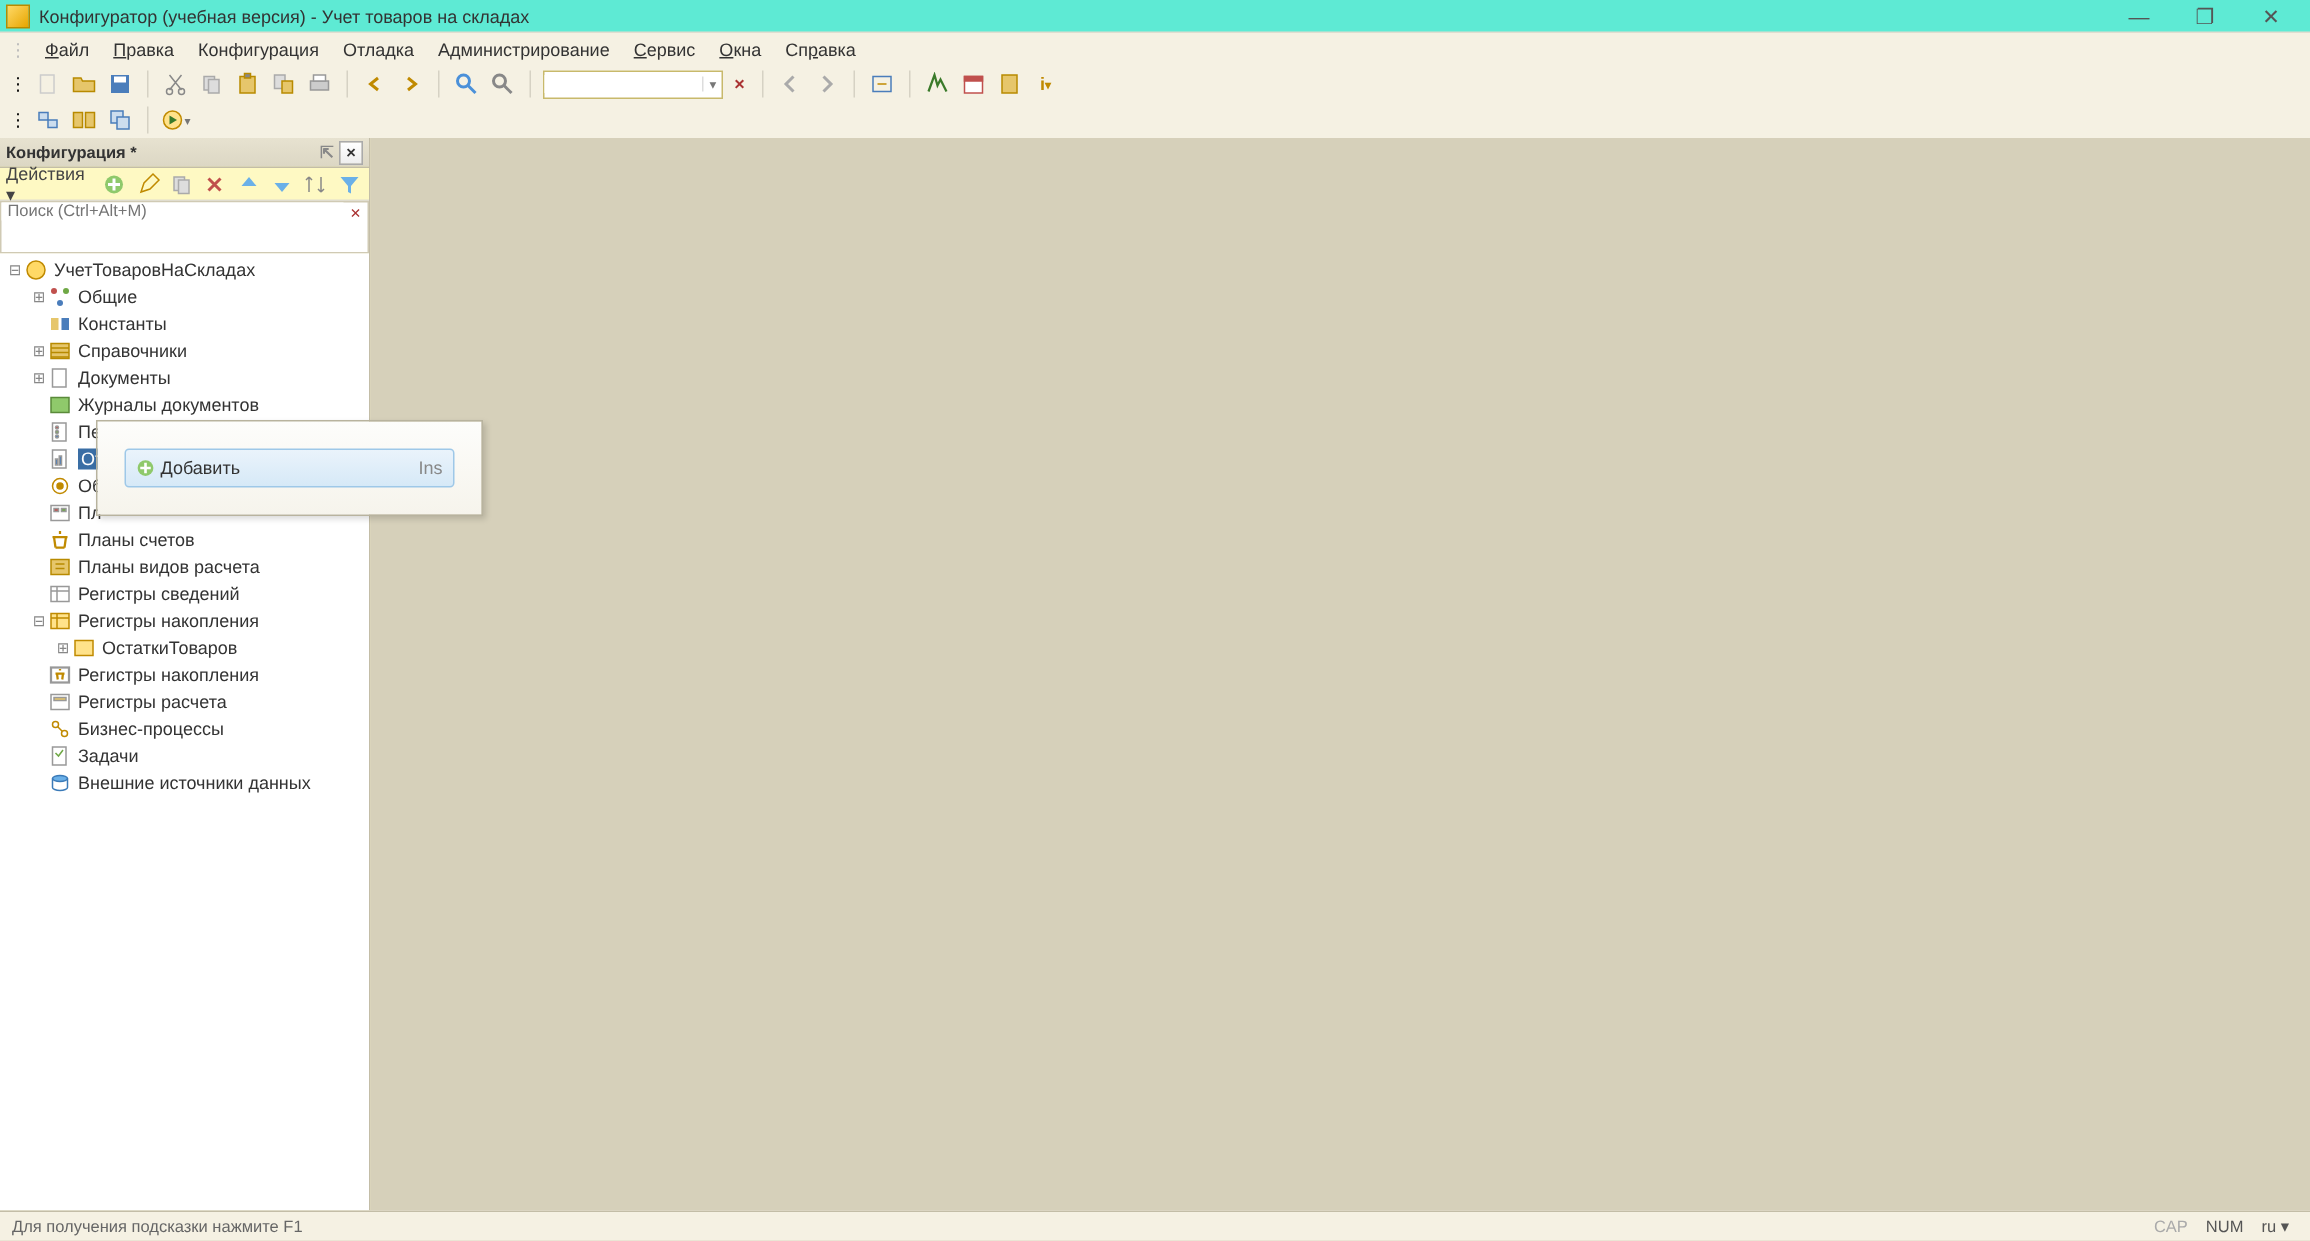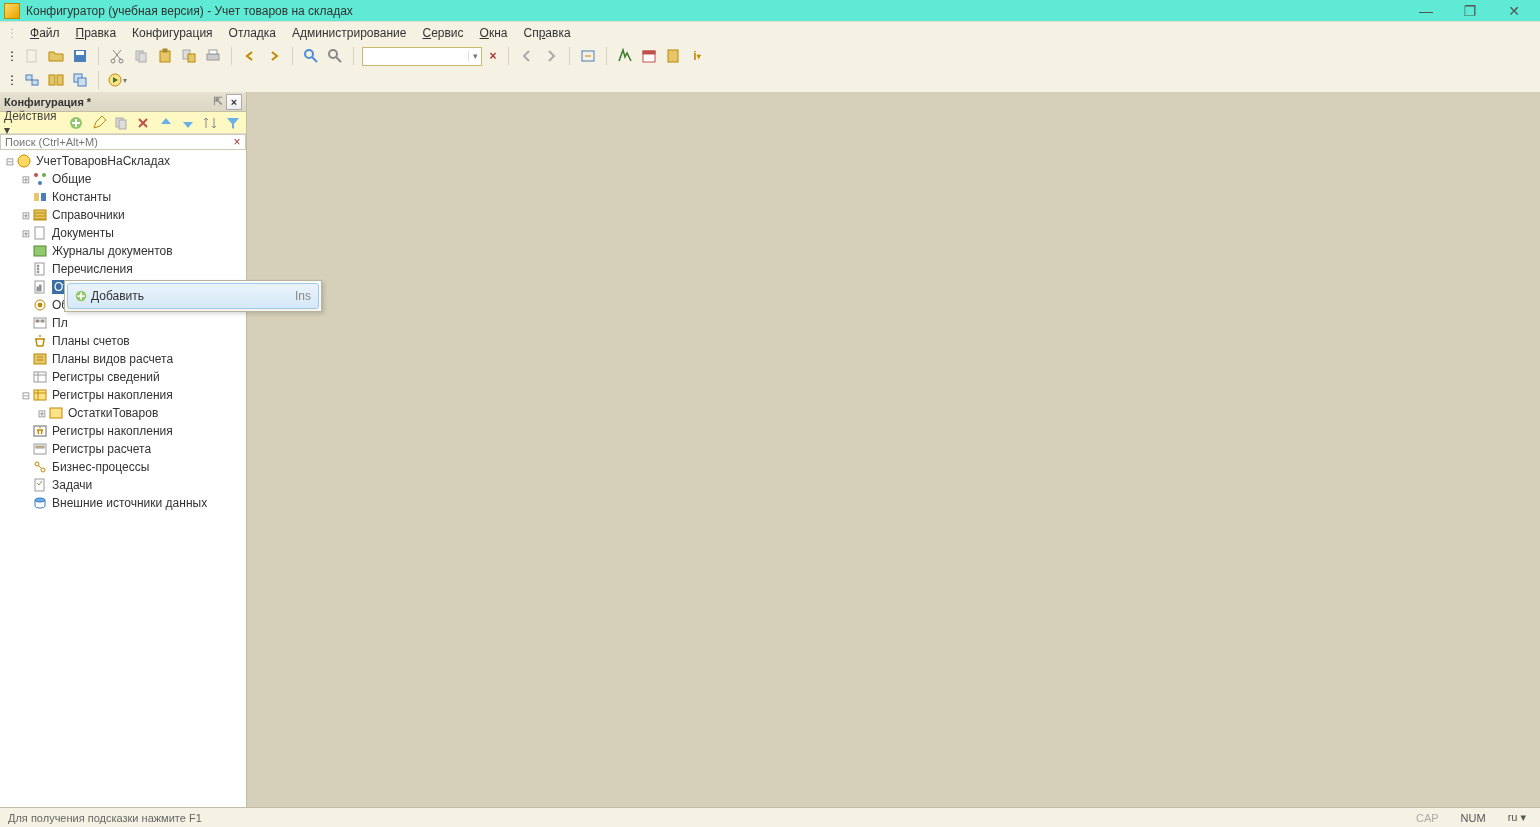--- a/index.html
+++ b/index.html
@@ -115,22 +115,22 @@
 .panel-toolbar {
   height: 22px;
   display: flex; align-items: center;
   padding: 0 4px;
   gap: 4px;
   border-bottom: 1px solid #e0ddd0;
 }
 .panel-toolbar .label { color:#444; padding-right:2px; }
 
 .panel-search {
-  height: 16px;
-  display:flex; align-items:center;
+  height: 35px;
+  display:flex; align-items:flex-start;
   border:1px solid #d0cab4;
   background:#fff;
   margin: 0;
 }
 .panel-search input {
   flex:1; border:none; outline:none; font-size:11px; padding:0 4px;
   color:#bbb;
 }
 .panel-search .ps-x {
   width:16px; text-align:center; color:#a33;
@@ -176,21 +176,21 @@
 
 
 .context-menu {
   position: absolute;
   left: 64px;
   top: 280px;
   width: 258px;
   background: linear-gradient(#fdfdfb,#f6f4ec);
   border: 1px solid #b8b39e;
   box-shadow: 2px 2px 4px rgba(0,0,0,0.15);
-  padding: 2px;
+  padding: 18px;
   z-index: 100;
 }
 .ctx-item {
   display:flex; align-items:center;
   height: 26px;
   padding: 0 8px 0 4px;
   border-radius: 3px;
 }
 .ctx-item.hover {
   background: linear-gradient(#eaf3fb,#d6e9f7);
@@ -206,21 +206,21 @@
   height: 20px;
   background: #f5f1e3;
   border-top: 1px solid #c3bda7;
   display:flex; align-items:center;
   padding: 0 8px;
   font-size: 11px;
   color:#666;
 }
 .status-bar .st-left { flex:1; }
 .status-bar .st-ind { padding: 0 6px; color:#aaa; }
-.status-bar .st-ind.active { color:#555;margin-left:10px; }
+.status-bar .st-ind.active { color:#555; }
 </style>
 </head>
 <body>
 
 <div class="title-bar">
   <div class="app-icon"></div>
   <div class="title-text">Конфигуратор (учебная версия) - Учет товаров на складах</div>
   <div class="win-controls">
     <span>—</span>
     <span>❐</span>

